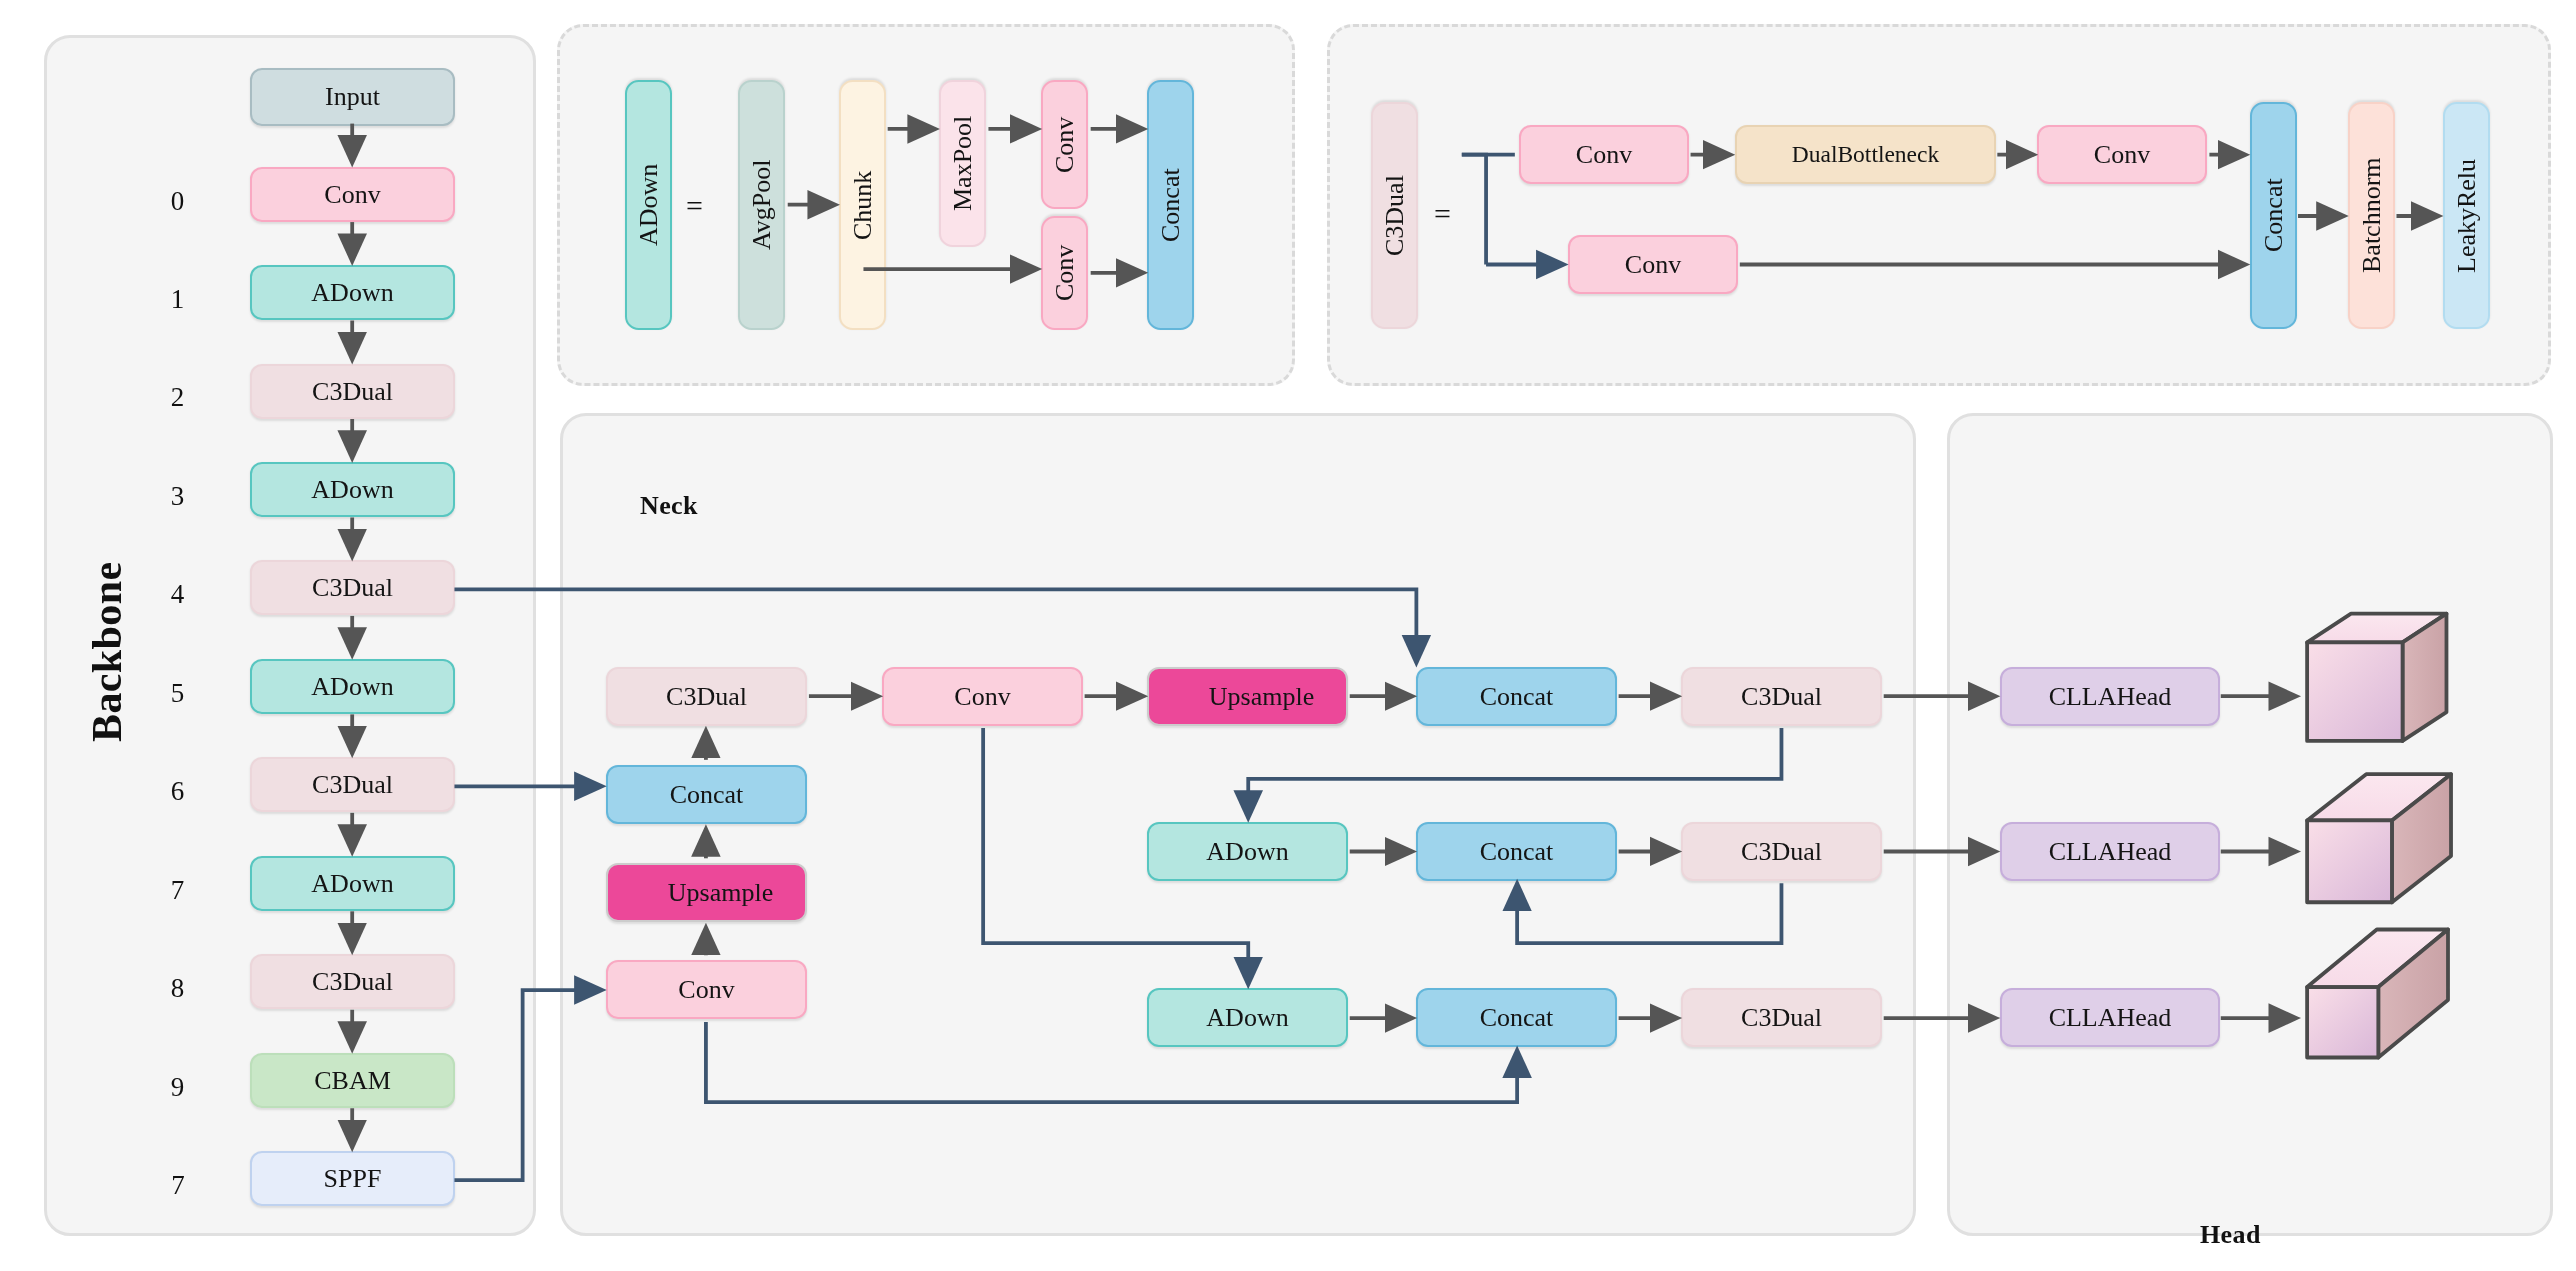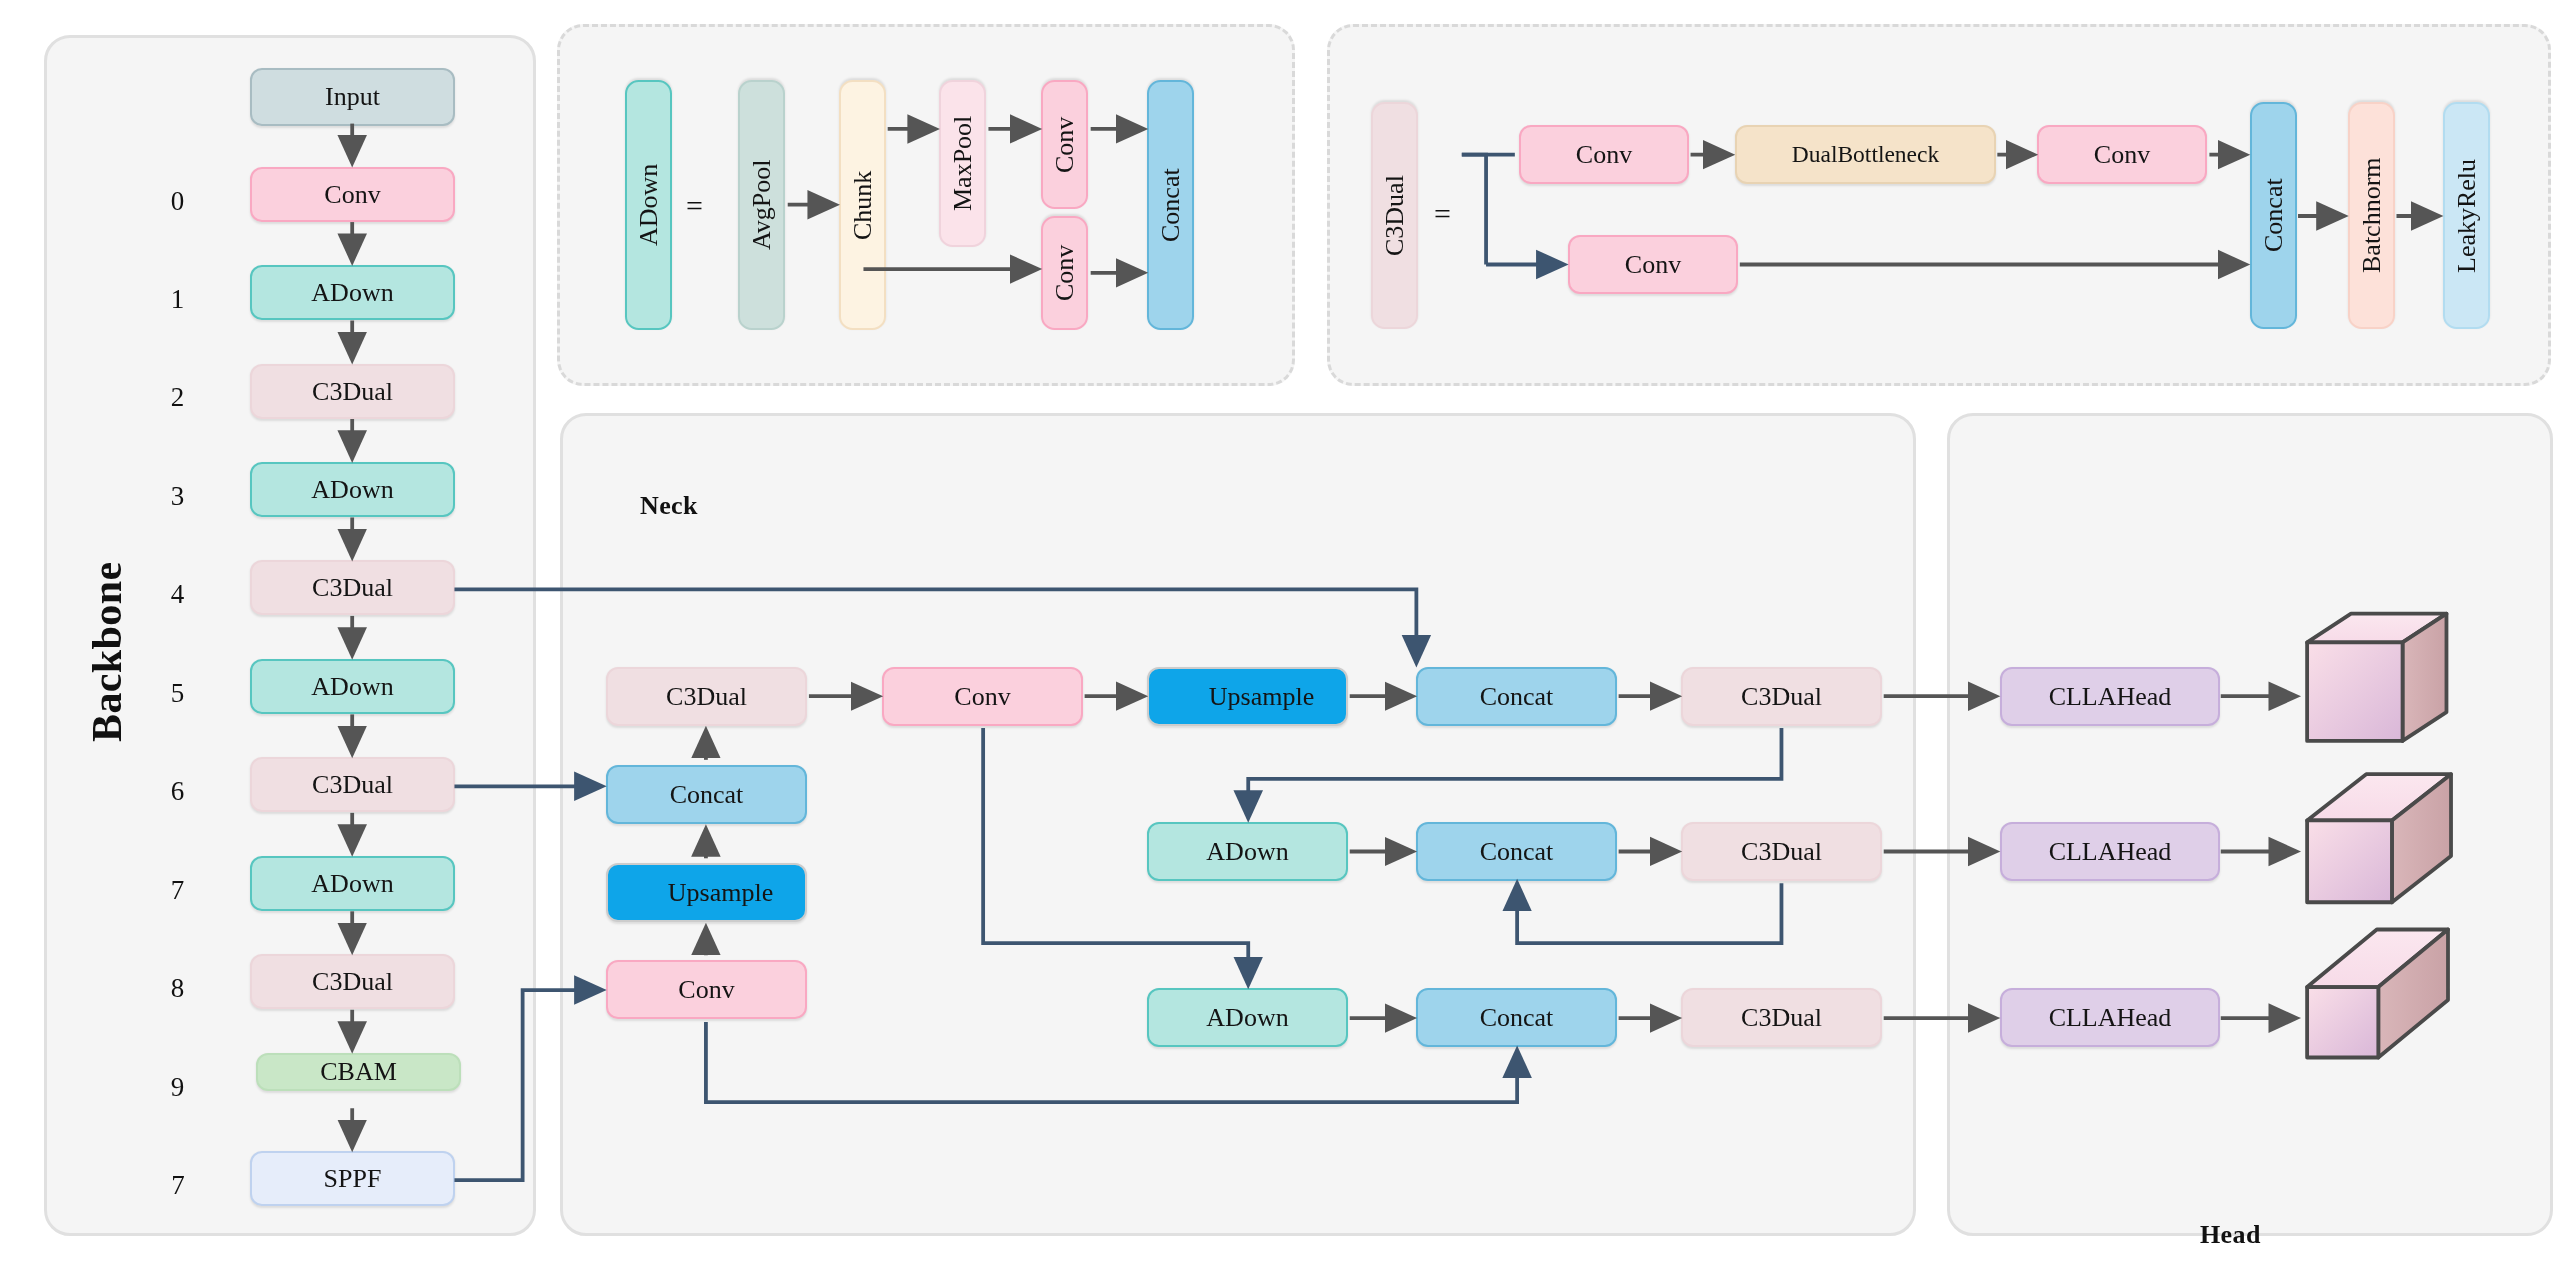--- a/index.html
+++ b/index.html
@@ -32,21 +32,21 @@
   .node.small{font-size:23.5px;}
 
   
   .c-input   {background:#cfdde0;border:2.3px solid #a8bcc2;}
   .c-conv    {background:#fbd0dd;border:2.3px solid #f9a8c2;}
   .c-adown   {background:#b4e6e0;border:2.3px solid #57c6c0;}
   .c-c3dual  {background:#f0dfe2;border:2.3px solid #ecd6da;}
   .c-cbam    {background:#c9e7c7;border:2.3px solid #bcdfba;}
   .c-sppf    {background:#e6edfa;border:2.3px solid #bfd2ef;}
   .c-concat  {background:#9ed4ec;border:2.3px solid #63b6da;}
-  .c-upsample{background:#0ea5e9;border:2.3px solid #cccccc;padding-left:28px;}
+  .c-upsample{background:#ec4899;border:2.3px solid #cccccc;padding-left:28px;}
   .c-head    {background:#dfcfe8;border:2.3px solid #c6aedb;}
   .c-avgpool {background:#cde0dc;border:2.3px solid #b9d2cd;}
   .c-chunk   {background:#fdf3e2;border:2.3px solid #f3dfc2;}
   .c-maxpool {background:#fbe3ea;border:2.3px solid #f0d3dc;}
   .c-dualbn  {background:#f5e3c9;border:2.3px solid #e8d3b3;}
   .c-batchnorm{background:#fde1d9;border:2.3px solid #f8d2c7;}
   .c-leaky   {background:#cbe7f5;border:2.3px solid #b2dcf0;}
 
   
   .sec-title{
@@ -105,21 +105,21 @@
   <div class="node c-input" style="left:250px;top:68px;width:205px;height:58px;">Input</div>
   <div class="node c-conv" style="left:250px;top:167px;width:205px;height:55px;">Conv</div>
   <div class="node c-adown" style="left:250px;top:265px;width:205px;height:55px;">ADown</div>
   <div class="node c-c3dual" style="left:250px;top:364px;width:205px;height:55px;">C3Dual</div>
   <div class="node c-adown" style="left:250px;top:462px;width:205px;height:55px;">ADown</div>
   <div class="node c-c3dual" style="left:250px;top:560px;width:205px;height:55px;">C3Dual</div>
   <div class="node c-adown" style="left:250px;top:659px;width:205px;height:55px;">ADown</div>
   <div class="node c-c3dual" style="left:250px;top:757px;width:205px;height:55px;">C3Dual</div>
   <div class="node c-adown" style="left:250px;top:856px;width:205px;height:55px;">ADown</div>
   <div class="node c-c3dual" style="left:250px;top:954px;width:205px;height:55px;">C3Dual</div>
-  <div class="node c-cbam" style="left:250px;top:1053px;width:205px;height:38px;margin-left:6px;">CBAM</div>
+  <div class="node c-cbam" style="left:250px;top:1053px;width:205px;height:55px;">CBAM</div>
   <div class="node c-sppf" style="left:250px;top:1151px;width:205px;height:55px;text-align:right;">SPPF</div>
 
   <div class="node vert c-adown" style="left:625px;top:80px;width:47px;height:250px;">ADown</div>
   <div class="eq" style="left:686px;top:189px;">=</div>
   <div class="node vert c-avgpool" style="left:738px;top:80px;width:47px;height:250px;">AvgPool</div>
   <div class="node vert c-chunk" style="left:839px;top:80px;width:47px;height:250px;">Chunk</div>
   <div class="node vert c-maxpool" style="left:939px;top:80px;width:47px;height:167px;">MaxPool</div>
   <div class="node vert c-conv" style="left:1041px;top:80px;width:47px;height:129px;">Conv</div>
   <div class="node vert c-conv" style="left:1041px;top:216px;width:47px;height:114px;">Conv</div>
   <div class="node vert c-concat" style="left:1147px;top:80px;width:47px;height:250px;">Concat</div>

